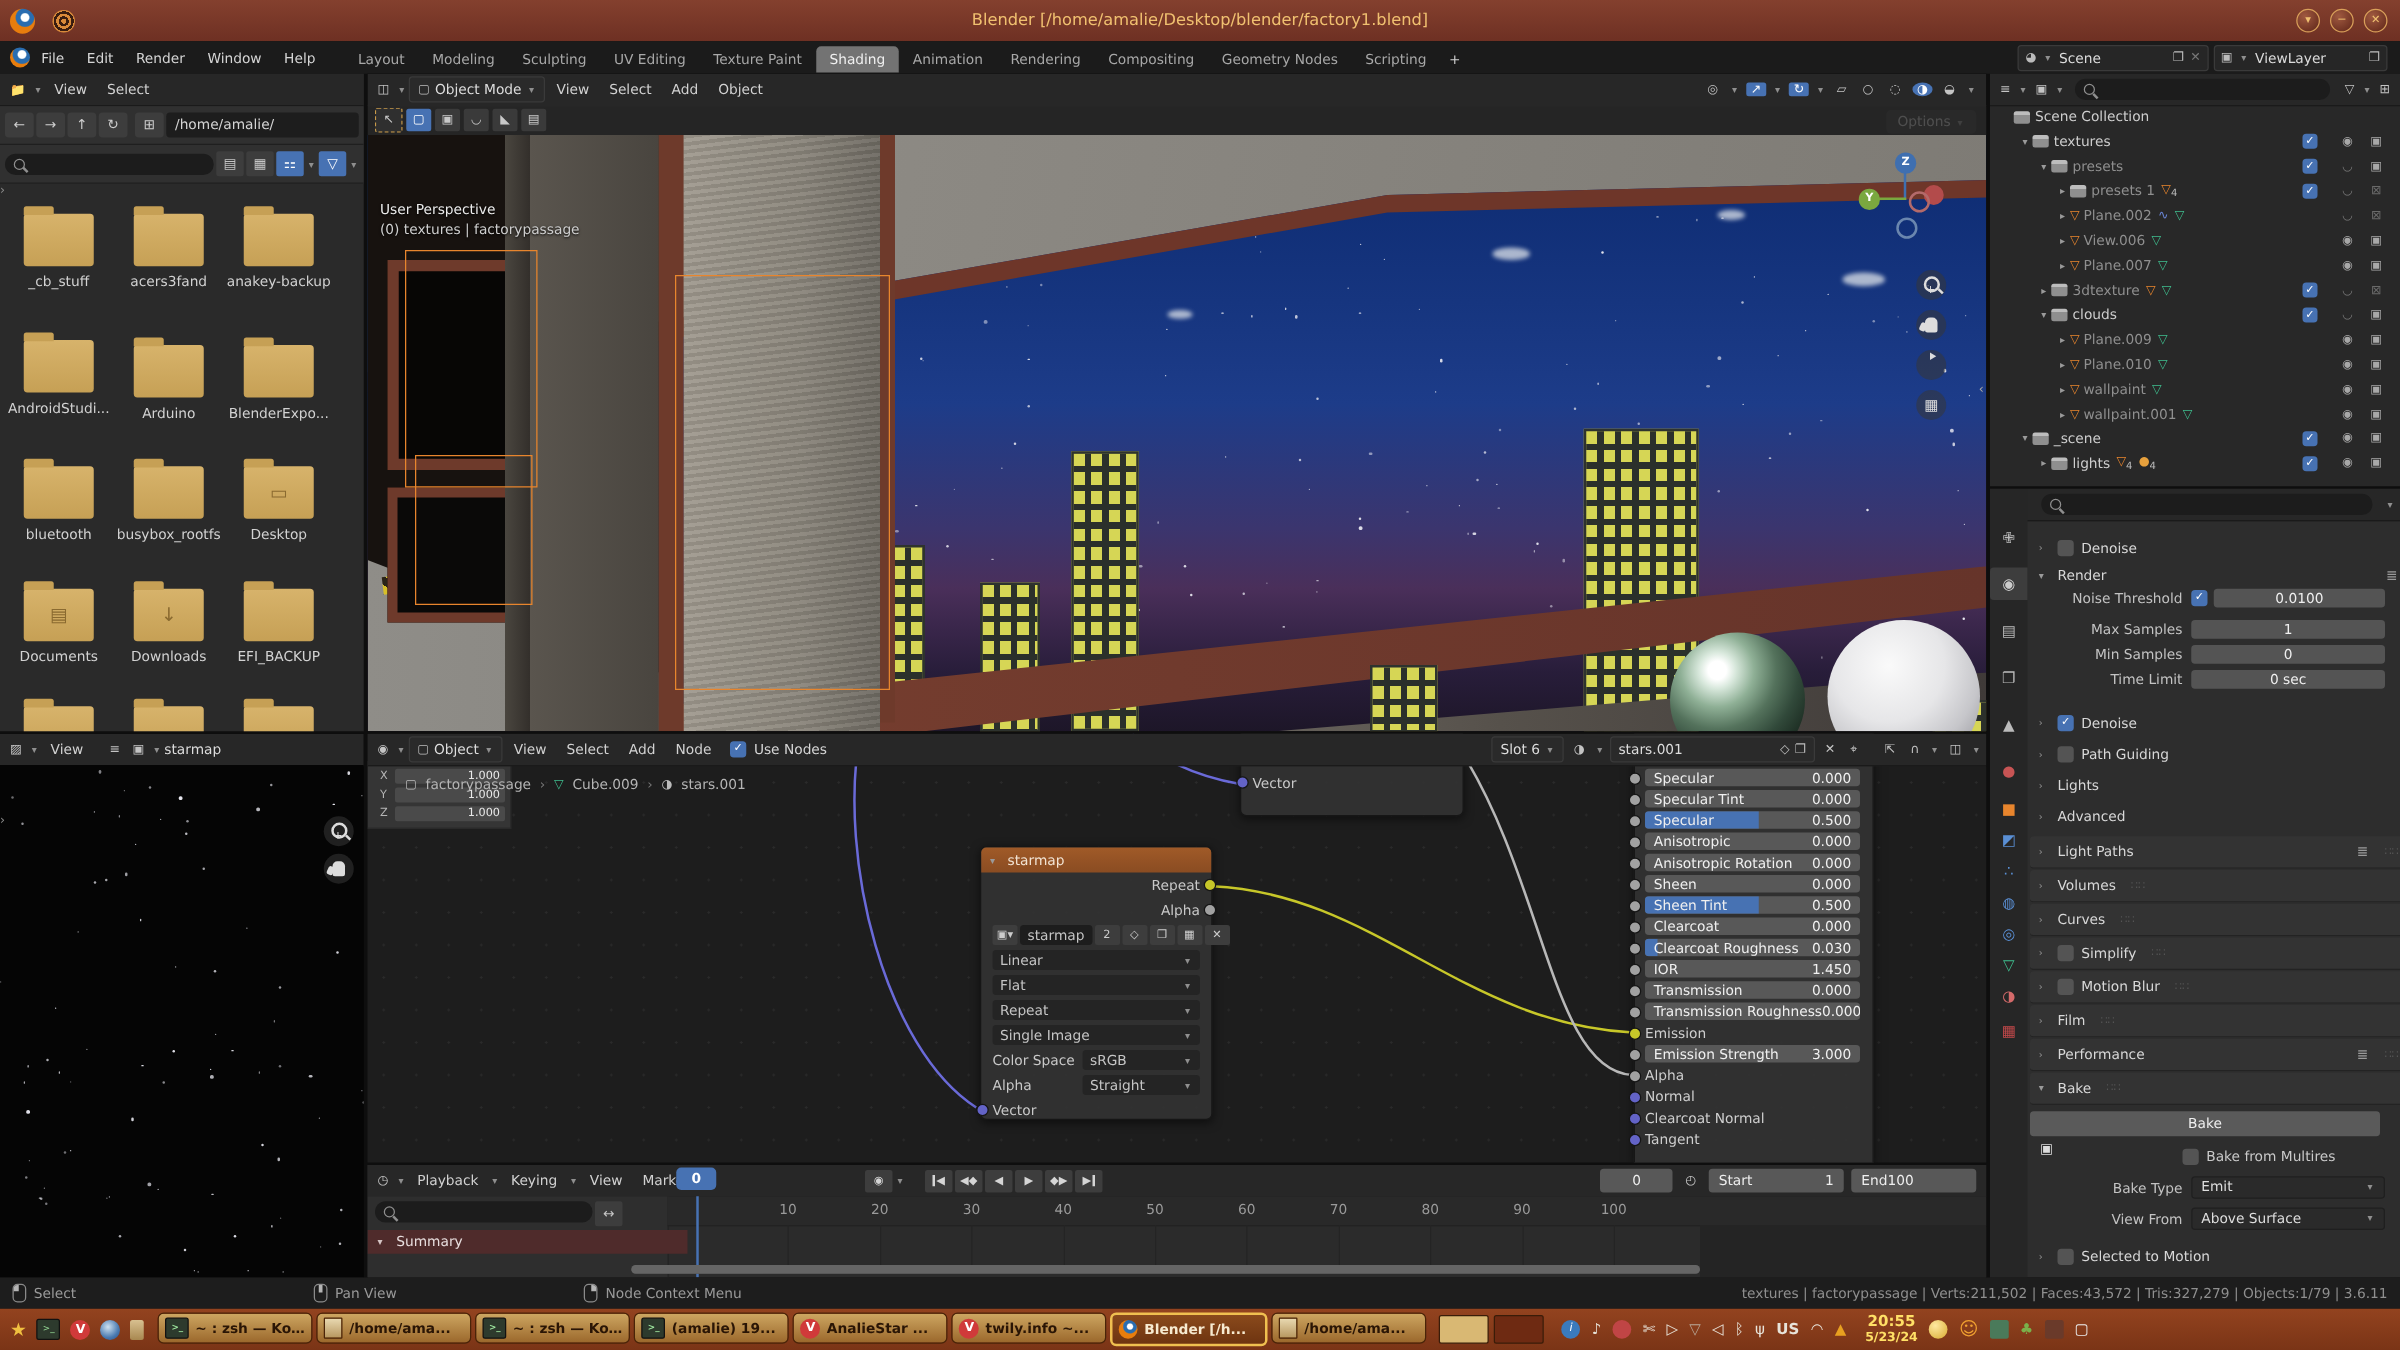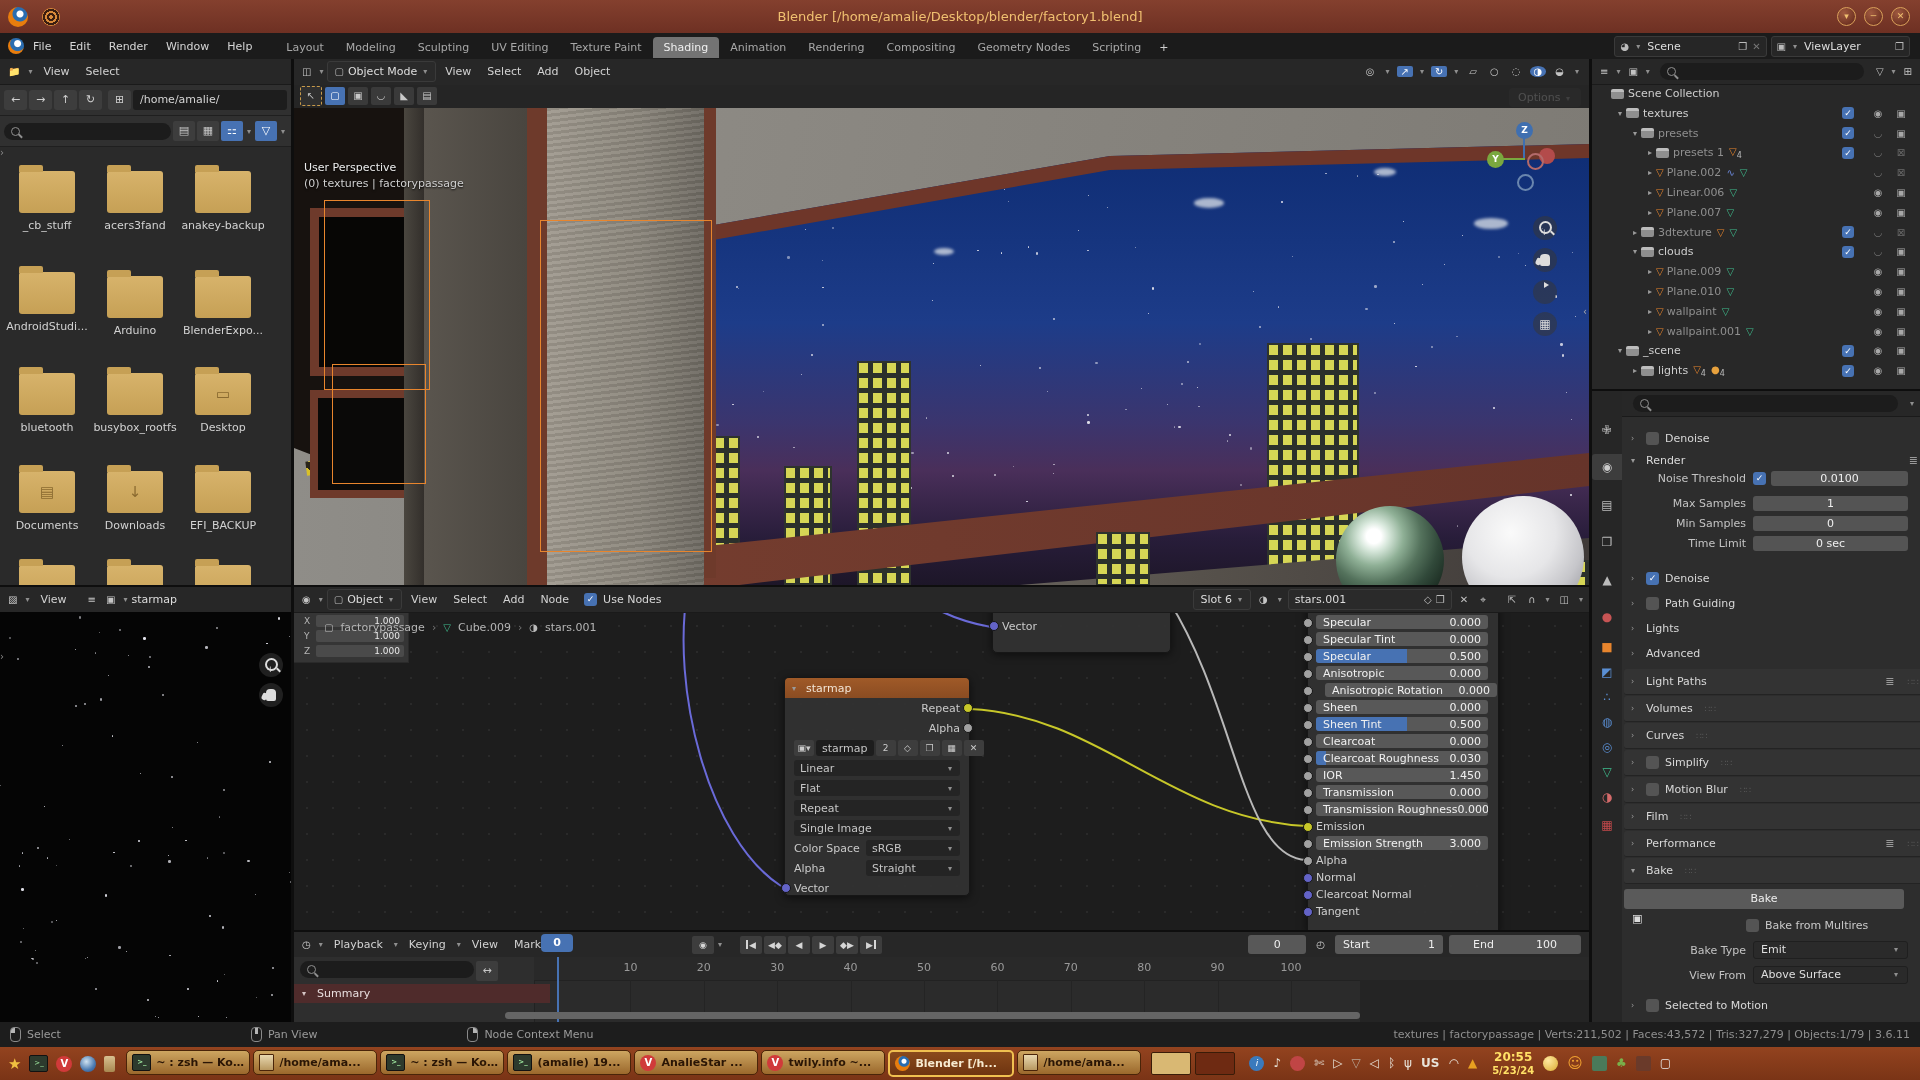--- a/index.html
+++ b/index.html
@@ -722,21 +722,21 @@
         <div class="ol-ic-mesh">▽</div>
         <div class="ol-lab">Plane.002</div>
         <div class="badge"><span style="color:#6a86d8">∿</span></div>
         <div class="badge"><span style="color:#3fbf8f">▽</span></div>
         <div class="tgl" style="left: 278px; color: rgb(119, 119, 119);">◡</div>
         <div class="tgl" style="left: 301px; color: rgb(106, 106, 106);">⊠</div>
       </div>
       <div class="ol-row dim" style="top: 99px; padding-left: 53px;">
         <div class="arr">▸</div>
         <div class="ol-ic-mesh">▽</div>
-        <div class="ol-lab">Linear.006</div>
+        <div class="ol-lab">View.006</div>
         <div class="badge"><span style="color:#3fbf8f">▽</span></div>
         <div class="tgl" style="left: 278px; color: rgb(168, 168, 168);">◉</div>
         <div class="tgl" style="left: 301px; color: rgb(168, 168, 168);">▣</div>
       </div>
       <div class="ol-row dim" style="top: 118.8px; padding-left: 53px;">
         <div class="arr">▸</div>
         <div class="ol-ic-mesh">▽</div>
         <div class="ol-lab">Plane.007</div>
         <div class="badge"><span style="color:#3fbf8f">▽</span></div>
         <div class="tgl" style="left: 278px; color: rgb(168, 168, 168);">◉</div>
@@ -1127,21 +1127,21 @@
           <div class="bsdf-val">0.500</div>
         </div>
       </div>
       <div class="bsdf-row" style="left: 1013px; top: 78px; width: 190px; height: 16px; pointer-events: auto;">
         <div style="position: absolute; left: -4px; top: 4px; width: 8px; height: 8px; border-radius: 50%; border: 1px solid rgb(21, 21, 21); background: rgb(161, 161, 161);"></div>
         <div class="bsdf-field" style="margin-left: 9px;">
           <div class="bsdf-lab">Anisotropic</div>
           <div class="bsdf-val">0.000</div>
         </div>
       </div>
-      <div class="bsdf-row" style="left: 1013px; top: 95px; width: 190px; height: 16px; pointer-events: auto; justify-content: flex-end;">
+      <div class="bsdf-row" style="left: 1013px; top: 95px; width: 190px; height: 16px; pointer-events: auto;">
         <div style="position: absolute; left: -4px; top: 4px; width: 8px; height: 8px; border-radius: 50%; border: 1px solid rgb(21, 21, 21); background: rgb(161, 161, 161);"></div>
         <div class="bsdf-field" style="margin-left: 9px;">
           <div class="bsdf-lab">Anisotropic Rotation</div>
           <div class="bsdf-val">0.000</div>
         </div>
       </div>
       <div class="bsdf-row" style="left: 1013px; top: 112px; width: 190px; height: 16px; pointer-events: auto;">
         <div style="position: absolute; left: -4px; top: 4px; width: 8px; height: 8px; border-radius: 50%; border: 1px solid rgb(21, 21, 21); background: rgb(161, 161, 161);"></div>
         <div class="bsdf-field" style="margin-left: 9px;">
           <div class="bsdf-lab">Sheen</div>
@@ -1242,21 +1242,21 @@
       <div class="tl-btn">◆▶</div>
       <div class="tl-btn">▶<span class="tl-bar"></span></div>
     </div>
     <div style="margin-left:auto;display:flex;gap:6px;align-items:center;padding-right:4px">
       <div class="tl-field" style="width:58px">0</div>
       <span class="icbtn">◴</span>
       <div class="tl-field" style="width:92px;display:flex;justify-content:space-between;padding:0 8px">
         <span>Start</span>
           <span>1</span>
       </div>
-      <div class="tl-field" style="width:84px;display:flex;justify-content:space-between;padding:0 24px">
+      <div class="tl-field" style="width:84px;display:flex;justify-content:flex-start;padding:0 8px">
         <span>End</span>
           <span>100</span>
       </div>
     </div>
   </div>
   <div id="tl-left">
     <div class="searchbox" style="position:absolute;left:6px;top:4px;width:160px">
         <span class="mag"></span>
       </div>
     <div class="viewbtn" style="position:absolute;left:182px;top:4px">↔</div>

